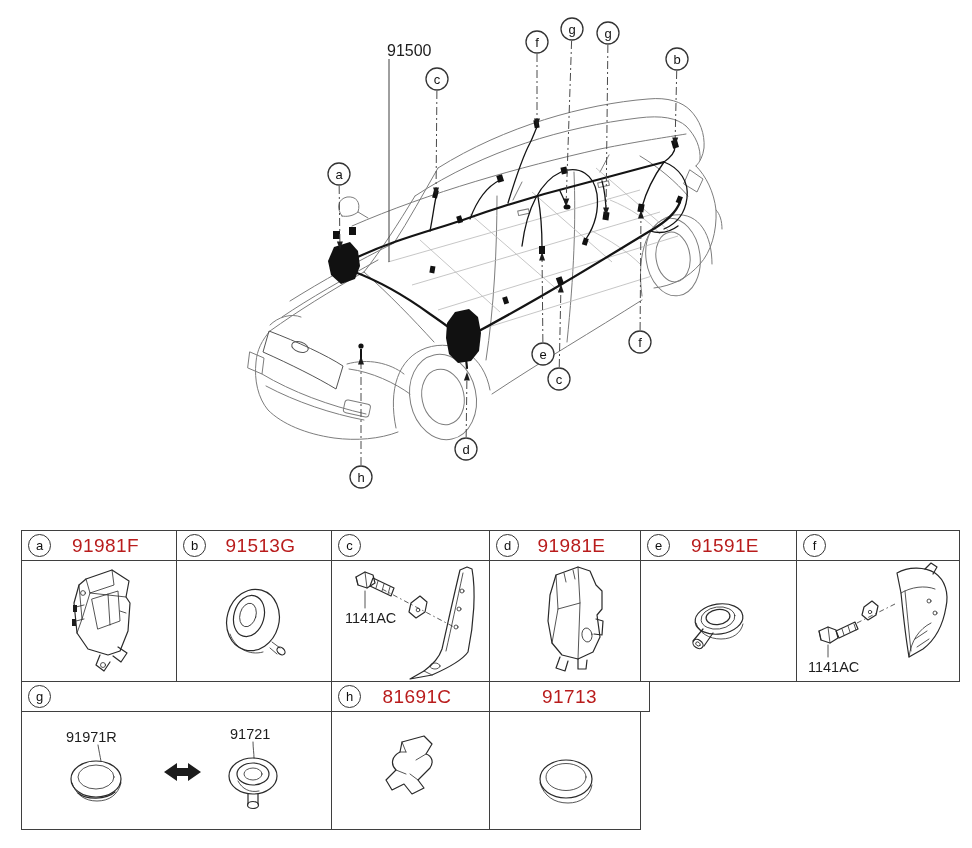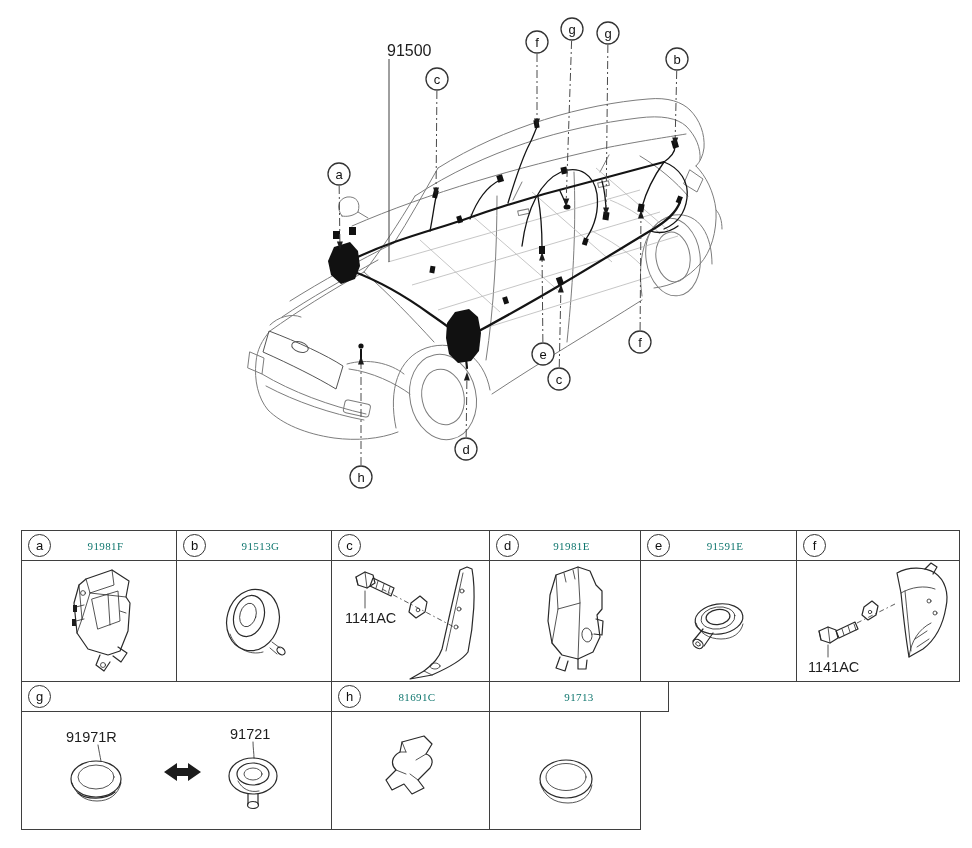--- a/index.html
+++ b/index.html
@@ -18,21 +18,21 @@
   .arrowhead{fill:#1b1b1b;stroke:none;}
   .co-circle{fill:#fff;stroke:#333;stroke-width:1.3;}
   .co-text{font-family:"Liberation Sans",sans-serif;font-size:13px;fill:#111;text-anchor:middle;}
   .part-label{font-family:"Liberation Sans",sans-serif;font-size:16px;fill:#1d1d1d;}
   .label-line{stroke:#3f3f3f;stroke-width:1;fill:none;}
   
   .cell{position:absolute;box-sizing:border-box;border:1px solid #3f3f3f;background:#fff;}
   .hdr{display:flex;align-items:center;padding:0 6px;}
   .co-badge{flex:0 0 auto;width:21px;height:21px;border:1.2px solid #333;border-radius:50%;
             display:flex;align-items:center;justify-content:center;font-size:13px;color:#111;background:#fff;}
-  .hdr-label{flex:1;text-align:center;font-size:11px;letter-spacing:.4px;color:#0f766e;padding-right:10px;font-family:Liberation Serif, serif;}
+  .hdr-label{flex:1;text-align:center;font-size:19px;letter-spacing:.4px;color:#b91c1c;padding-right:10px;}
   .hdr-label.full{padding-right:0;}
   .body-cell{display:flex;align-items:center;justify-content:center;text-align:right;}
   .sk{stroke:#2a2a2a;stroke-width:1.2;fill:none;stroke-linecap:round;stroke-linejoin:round;}
   .sk-thin{stroke:#2a2a2a;stroke-width:.8;fill:none;stroke-linecap:round;}
   .sk-fill{fill:#1c1c1c;stroke:none;}
   .sk-dash{stroke:#4a4a4a;stroke-width:.9;fill:none;stroke-dasharray:5 3 1.5 3;}
   .sk-text{font-family:"Liberation Sans",sans-serif;font-size:14.5px;fill:#1d1d1d;}
 </style>
 </head>
 <body>
@@ -343,21 +343,21 @@
     </div>
 
     <div class="cell hdr" style="left:21px;top:681px;width:311px;height:31px;">
       <span class="co-badge">g</span>
       <span class="hdr-label"></span>
     </div>
     <div class="cell hdr" style="left:331px;top:681px;width:159px;height:31px;">
       <span class="co-badge">h</span>
       <span class="hdr-label">81691C</span>
     </div>
-    <div class="cell hdr" style="left:489px;top:681px;width:180px;height:31px;">
+    <div class="cell hdr" style="left:489px;top:681px;width:161px;height:31px;">
       <span class="hdr-label full">91713</span>
     </div>
 
     <div class="cell body-cell" style="left:21px;top:711px;width:311px;height:119px;">
       <svg width="309" height="117" viewBox="0 0 309 117">
         <text class="sk-text" x="44" y="30">91971R</text>
         <path class="sk-thin" d="M76,33 C77,39 78,44 79,49"></path>
         <g>
           <ellipse class="sk" cx="74" cy="67" rx="25" ry="18"></ellipse>
           <ellipse class="sk-thin" cx="74" cy="65" rx="18" ry="12"></ellipse>

